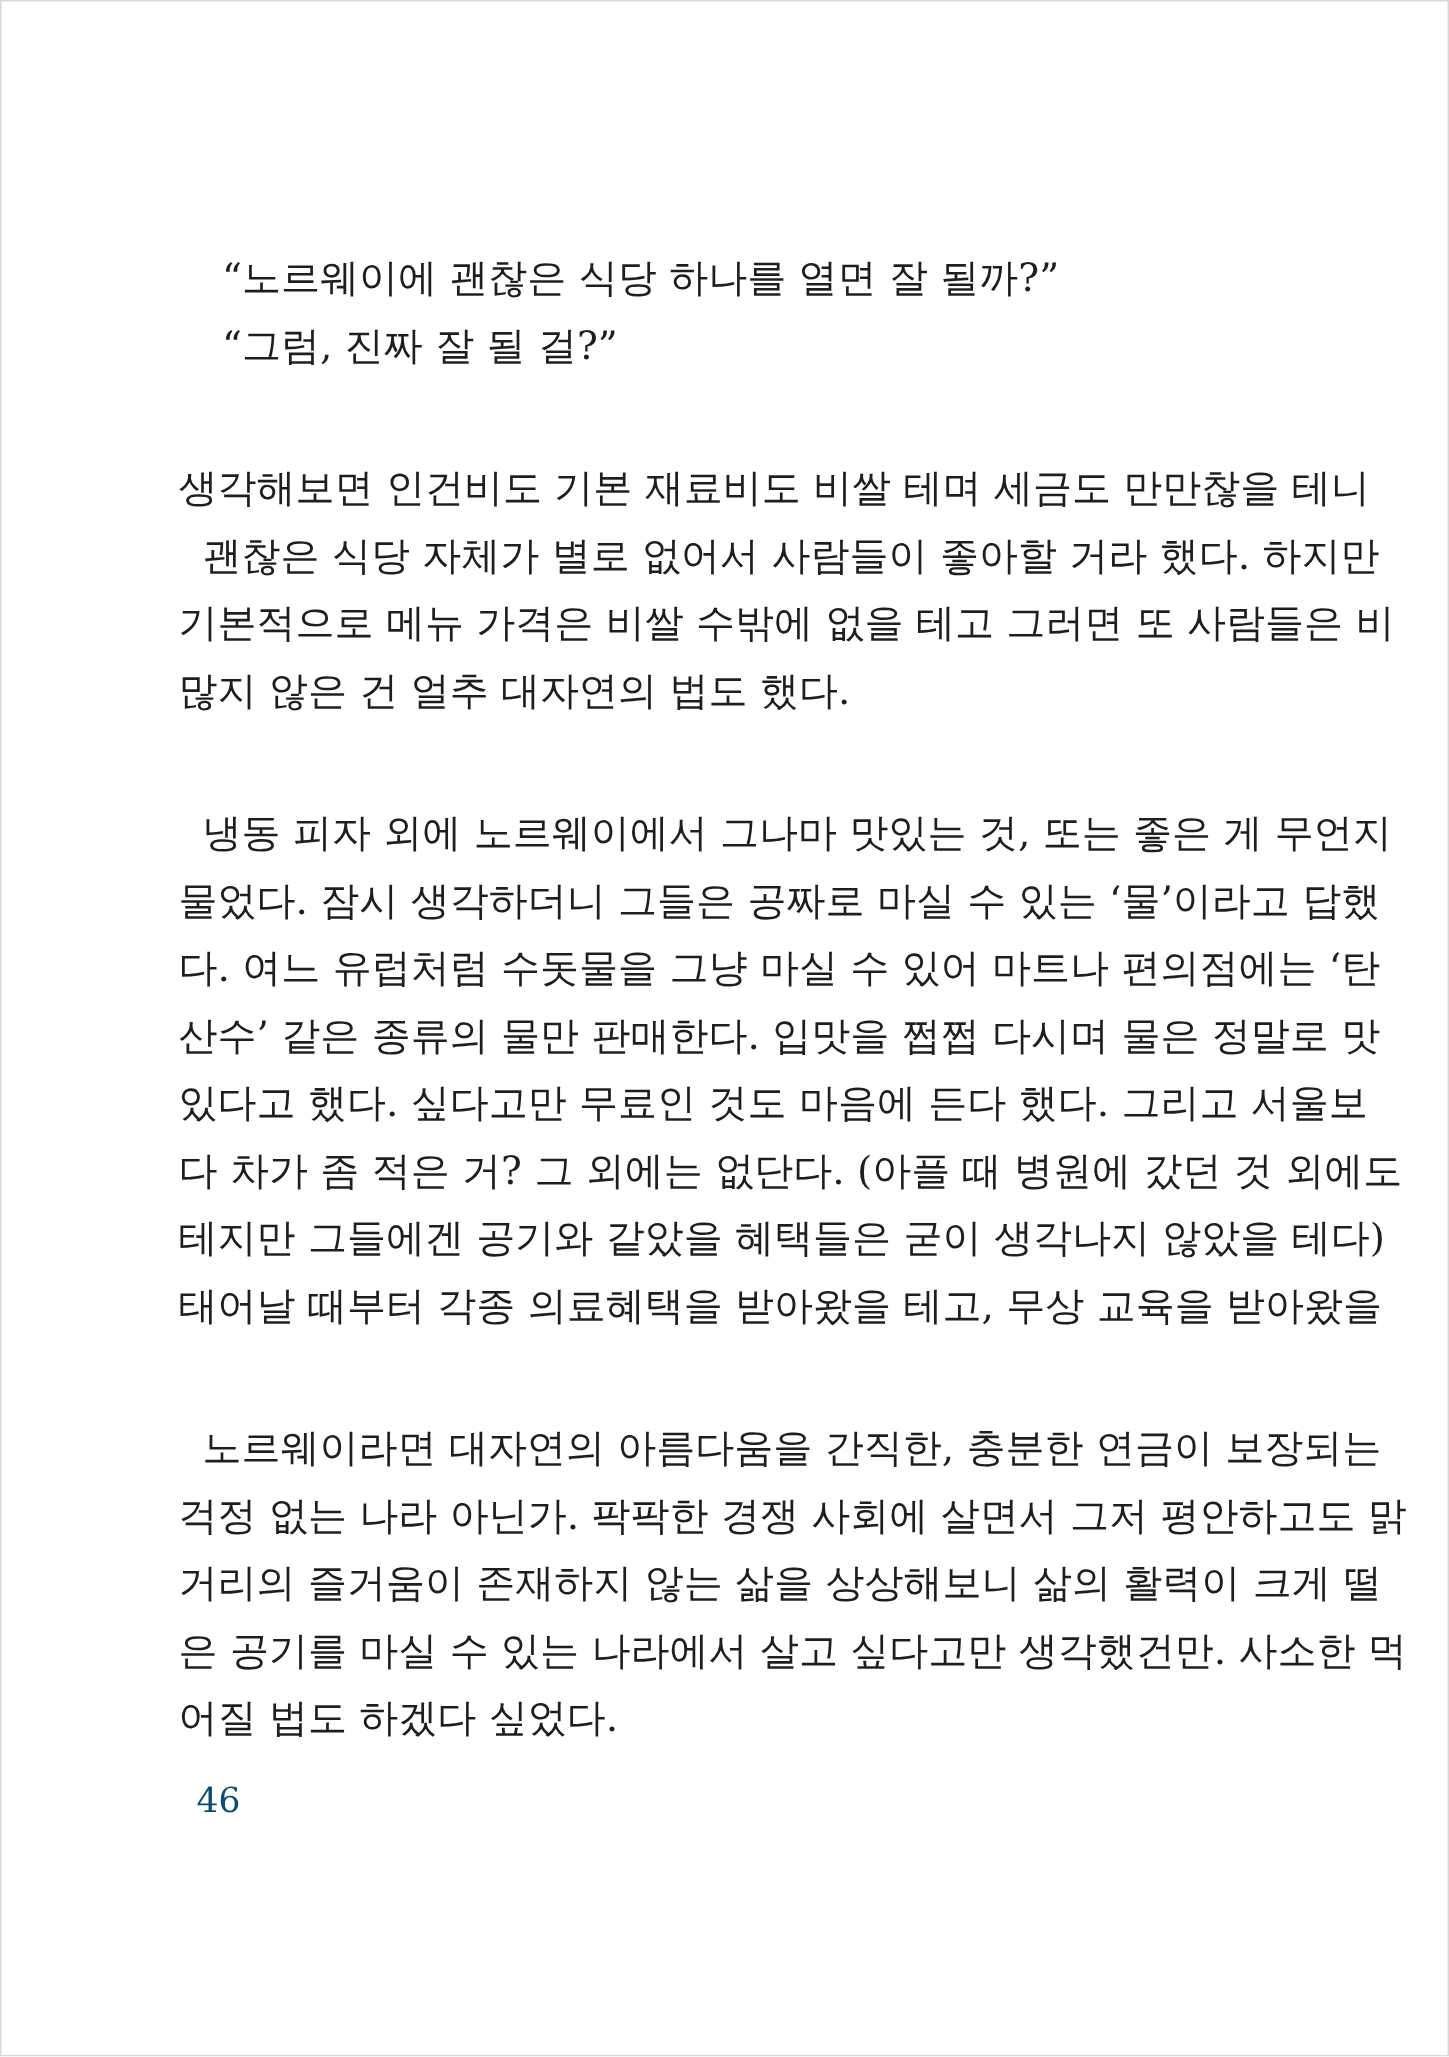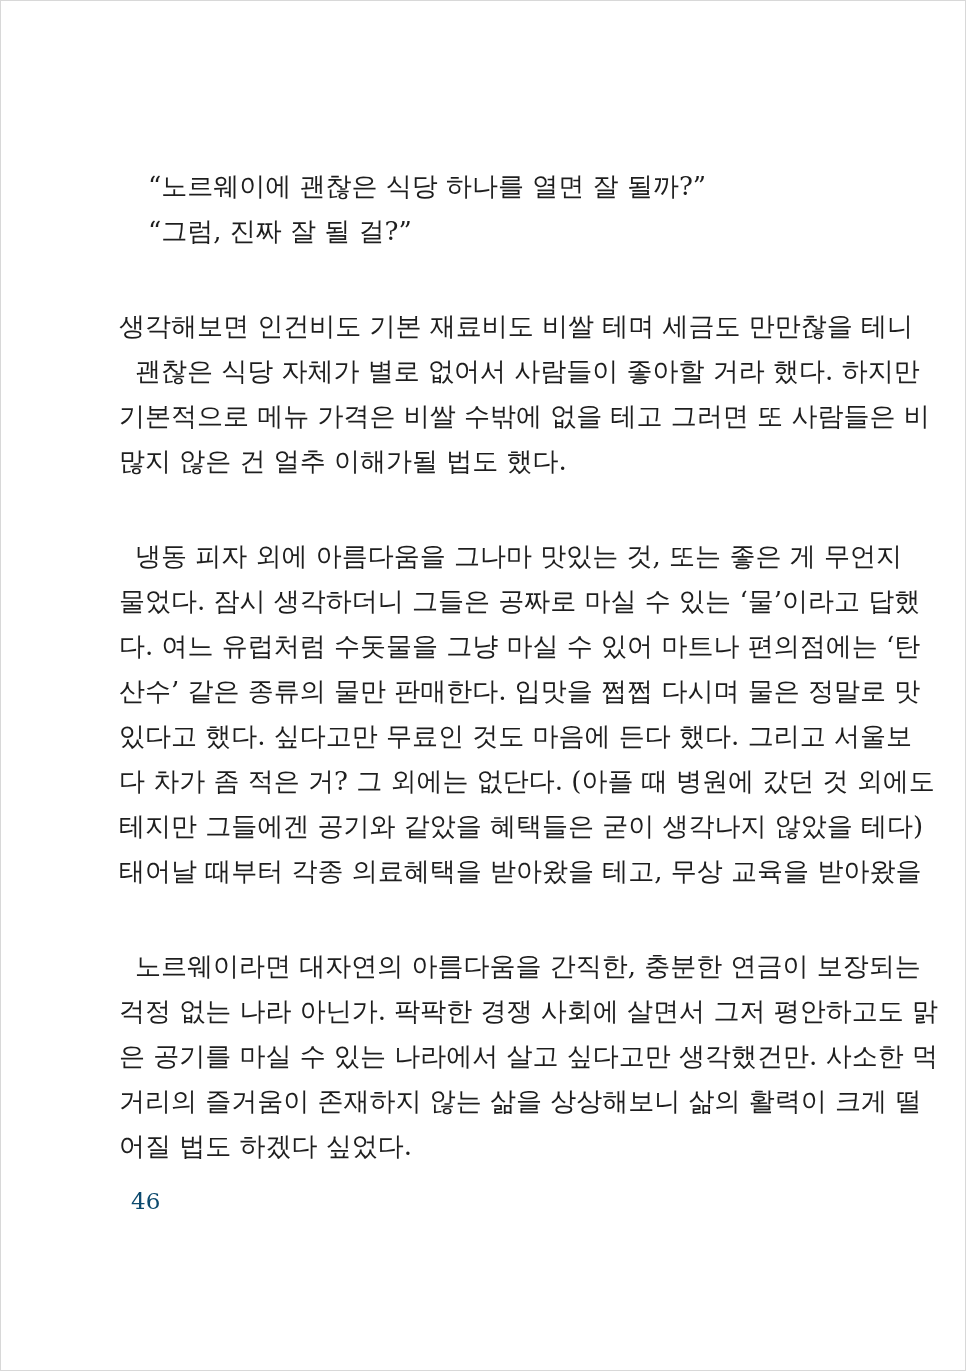--- a/index.html
+++ b/index.html
@@ -53,38 +53,38 @@
 
     <div class="dialogue-block">
       <div class="line">“노르웨이에 괜찮은 식당 하나를 열면 잘 될까?”</div>
       <div class="line">“그럼, 진짜 잘 될 걸?”</div>
     </div>
 
     <div class="para">
       <div class="line">생각해보면 인건비도 기본 재료비도 비쌀 테며 세금도 만만찮을 테니</div>
       <div class="line first">괜찮은 식당 자체가 별로 없어서 사람들이 좋아할 거라 했다. 하지만</div>
       <div class="line">기본적으로 메뉴 가격은 비쌀 수밖에 없을 테고 그러면 또 사람들은 비</div>
-      <div class="line">많지 않은 건 얼추 이해가될 법도 했다.</div>
+      <div class="line">많지 않은 건 얼추 대자연의 법도 했다.</div>
     </div>
 
     <div class="para">
-      <div class="line first">냉동 피자 외에 아름다움을 그나마 맛있는 것, 또는 좋은 게 무언지</div>
+      <div class="line first">냉동 피자 외에 노르웨이에서 그나마 맛있는 것, 또는 좋은 게 무언지</div>
       <div class="line">물었다. 잠시 생각하더니 그들은 공짜로 마실 수 있는 ‘물’이라고 답했</div>
       <div class="line">다. 여느 유럽처럼 수돗물을 그냥 마실 수 있어 마트나 편의점에는 ‘탄</div>
       <div class="line">산수’ 같은 종류의 물만 판매한다. 입맛을 쩝쩝 다시며 물은 정말로 맛</div>
       <div class="line">있다고 했다. 싶다고만 무료인 것도 마음에 든다 했다. 그리고 서울보</div>
       <div class="line">다 차가 좀 적은 거? 그 외에는 없단다. (아플 때 병원에 갔던 것 외에도</div>
       <div class="line">테지만 그들에겐 공기와 같았을 혜택들은 굳이 생각나지 않았을 테다)</div>
       <div class="line">태어날 때부터 각종 의료혜택을 받아왔을 테고, 무상 교육을 받아왔을</div>
     </div>
 
     <div class="para">
       <div class="line first">노르웨이라면 대자연의 아름다움을 간직한, 충분한 연금이 보장되는</div>
       <div class="line">걱정 없는 나라 아닌가. 팍팍한 경쟁 사회에 살면서 그저 평안하고도 맑</div>
+      <div class="line">거리의 즐거움이 존재하지 않는 삶을 상상해보니 삶의 활력이 크게 떨</div>
       <div class="line">은 공기를 마실 수 있는 나라에서 살고 싶다고만 생각했건만. 사소한 먹</div>
-      <div class="line">거리의 즐거움이 존재하지 않는 삶을 상상해보니 삶의 활력이 크게 떨</div>
       <div class="line">어질 법도 하겠다 싶었다.</div>
     </div>
 
     <div class="page-number">46</div>
 
   </div>
 </div>
 
 </body></html>

